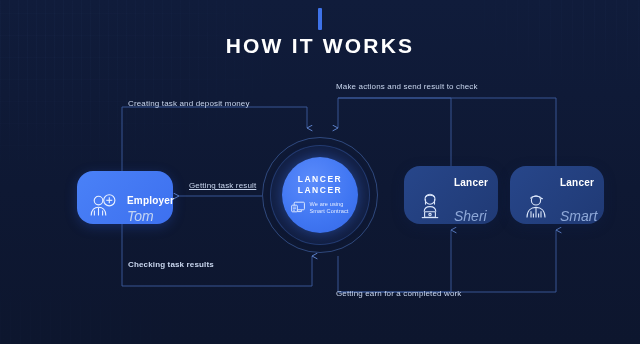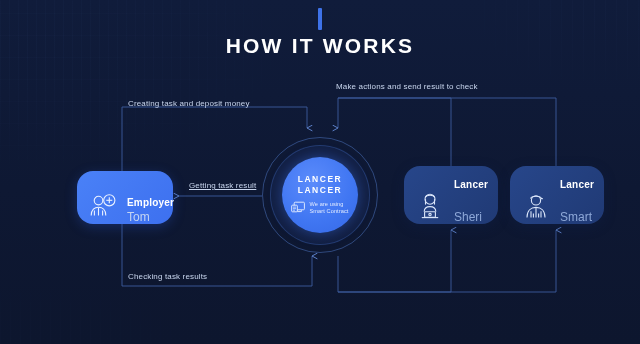--- a/index.html
+++ b/index.html
@@ -51,21 +51,21 @@
   #wires{position:absolute;left:0;top:0;width:640px;height:344px;}
 
   
   .wire-label{
     position:absolute;color:#c9d6ee;font-size:8px;letter-spacing:.15px;
     white-space:nowrap;
   }
   #lbl-create{left:128px;top:99px;}
   #lbl-make{left:336px;top:82px;}
   #lbl-getting-task{left:189px;top:181px;text-decoration:underline;}
-  #lbl-checking{left:128px;top:272px;}
+  #lbl-checking{left:128px;top:260px;font-weight:bold;}
   #lbl-earn{left:336px;top:289px;}
 
   
   .hub-wrap{position:absolute;left:262px;top:137px;width:116px;height:116px;}
   .hub-ring-outer{
     position:absolute;left:0;top:0;width:116px;height:116px;border-radius:50%;
     border:1px solid rgba(86,130,215,.45);box-sizing:border-box;
   }
   .hub-ring-mid{
     position:absolute;left:8px;top:8px;width:100px;height:100px;border-radius:50%;
@@ -106,21 +106,21 @@
     box-shadow:0 3px 12px rgba(15,30,70,.45);
   }
   .card-lancer-1{left:404px;}
   .card-lancer-2{left:510px;}
   .card-ico{
     width:34px;height:34px;margin-left:9px;flex:none;
     display:flex;align-items:center;justify-content:center;
   }
   .card-text{margin-left:7px;}
   .card-role{color:#ffffff;font-size:10px;font-weight:bold;letter-spacing:.2px;}
-  .card-name{color:#c3d4f2;font-size:12px;margin-top:2px;}
+  .card-name{color:#c3d4f2;font-size:14px;margin-top:2px;font-style:italic;}
   .card-lancer .card-name{color:#8ea8d8;margin-top:20px;}
 </style>
 </head>
 <body>
 
 <div id="stage">
 
   <div class="tex tex-left"></div>
   <div class="tex tex-right"></div>
   <div class="tex tex-bottom"></div>
@@ -156,20 +156,21 @@
       <path d="M338,256 L338,292 L451,292 L451,230" marker-end="url(#ah-up)"></path>
       <path d="M556,292 L556,230" marker-end="url(#ah-up)"></path>
       <path d="M338,292 L556,292"></path>
     </g>
   </svg>
 
   <div class="wire-label" id="lbl-create">Creating task and deposit money</div>
   <div class="wire-label" id="lbl-make">Make actions and send result to check</div>
   <div class="wire-label" id="lbl-getting-task">Getting task result</div>
   <div class="wire-label" id="lbl-checking">Checking task results</div>
+  <div class="wire-label" id="lbl-earn">Getting earn for a completed work</div>
 
   <div class="hub-wrap">
     <div class="hub-ring-outer"></div>
     <div class="hub-ring-mid"></div>
     <div class="hub-core">
       <div class="hub-name">
         <span>LANCER</span><br>
         <span>LANCER</span>
       </div>
       <div class="hub-sub-row">

